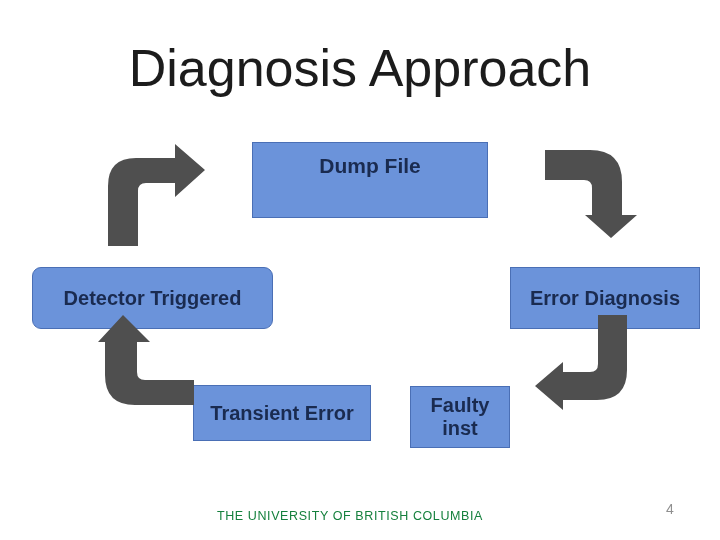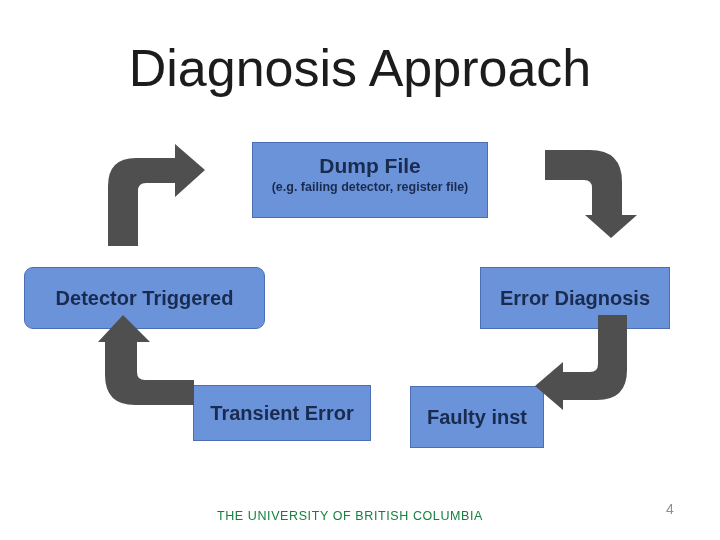--- a/index.html
+++ b/index.html
@@ -30,24 +30,24 @@
     flex-direction: column;
     align-items: center;
     justify-content: center;
     text-align: center;
     margin-top: 20px;
   }
   .node .node-label { font-weight: 700; font-size: 20px; line-height: 1.15; }
   .node-dump        { left: 252px; top: 122px; width: 236px; height: 76px; justify-content: flex-start; padding-top: 11px; }
   .node-dump .node-label { font-size: 21px; }
   .node-dump .node-sublabel { font-weight: 700; font-size: 12.5px; margin-top: 2px; }
-  .node-detector    { left: 24px;  top: 247px; width: 241px; height: 62px; border-radius: 9px; }
-  .node-error       { left: 480px; top: 247px; width: 190px; height: 62px; }
+  .node-detector    { left: 32px;  top: 247px; width: 241px; height: 62px; border-radius: 9px; }
+  .node-error       { left: 510px; top: 247px; width: 190px; height: 62px; }
   .node-transient   { left: 193px; top: 365px; width: 178px; height: 56px; }
-  .node-faulty      { left: 410px; top: 366px; width: 134px; height: 62px; }
+  .node-faulty      { left: 410px; top: 366px; width: 100px; height: 62px; align-items: flex-end; }
   .arrow { position: absolute; }
   .arrow-tl { left: 105px; top: 140px; }
   .arrow-tr { left: 545px; top: 147px; }
   .arrow-br { left: 533px; top: 315px; }
   .arrow-bl { left: 96px;  top: 312px; }
   .footer {
     position: absolute;
     left: 130px; width: 440px; top: 509px;
     text-align: center;
     font-size: 12.5px;
@@ -63,21 +63,20 @@
 </style>
 </head>
 <body>
 
 <div class="slide">
 
   <h1 class="title">Diagnosis Approach</h1>
 
   <div class="node node-dump">
     <div class="node-label">Dump File</div>
-    <div class="node-sublabel">(e.g. failing detector, register file)</div>
   </div>
 
   <div class="node node-detector">
     <div class="node-label">Detector Triggered</div>
   </div>
 
   <div class="node node-error">
     <div class="node-label">Error Diagnosis</div>
   </div>
 

